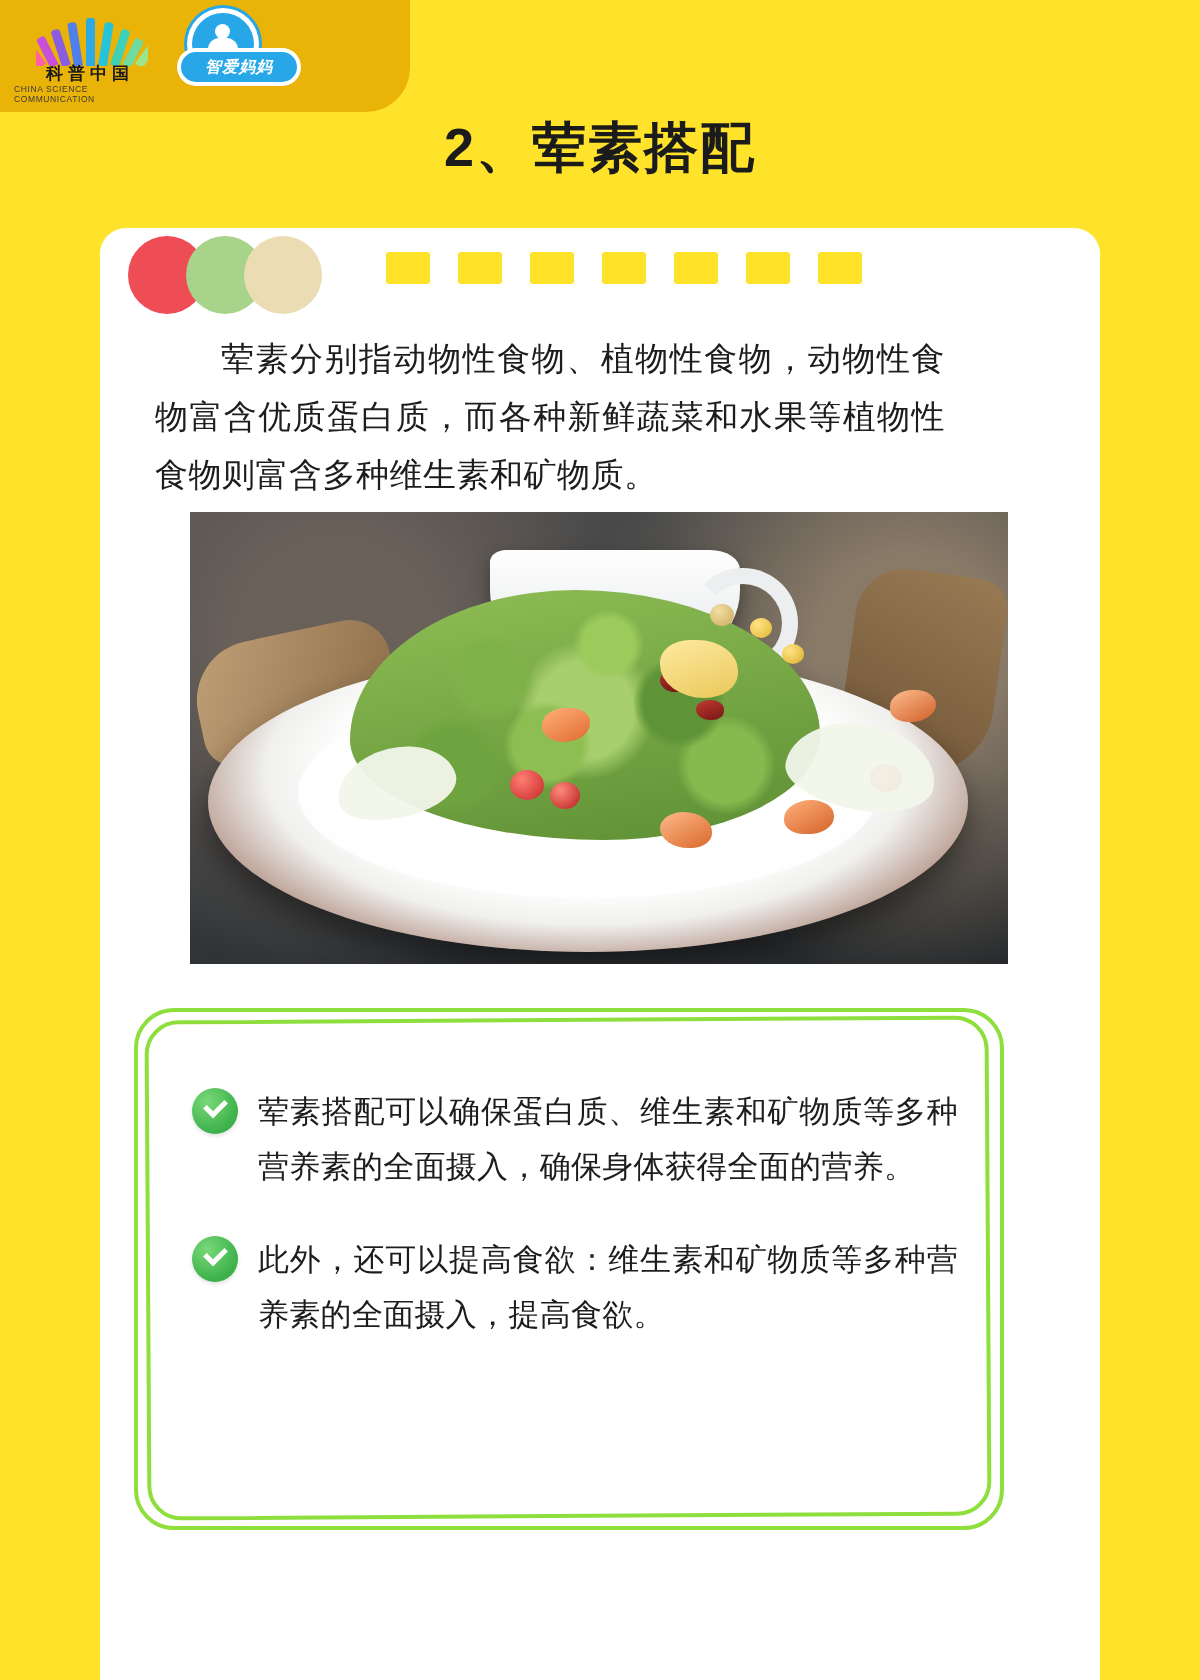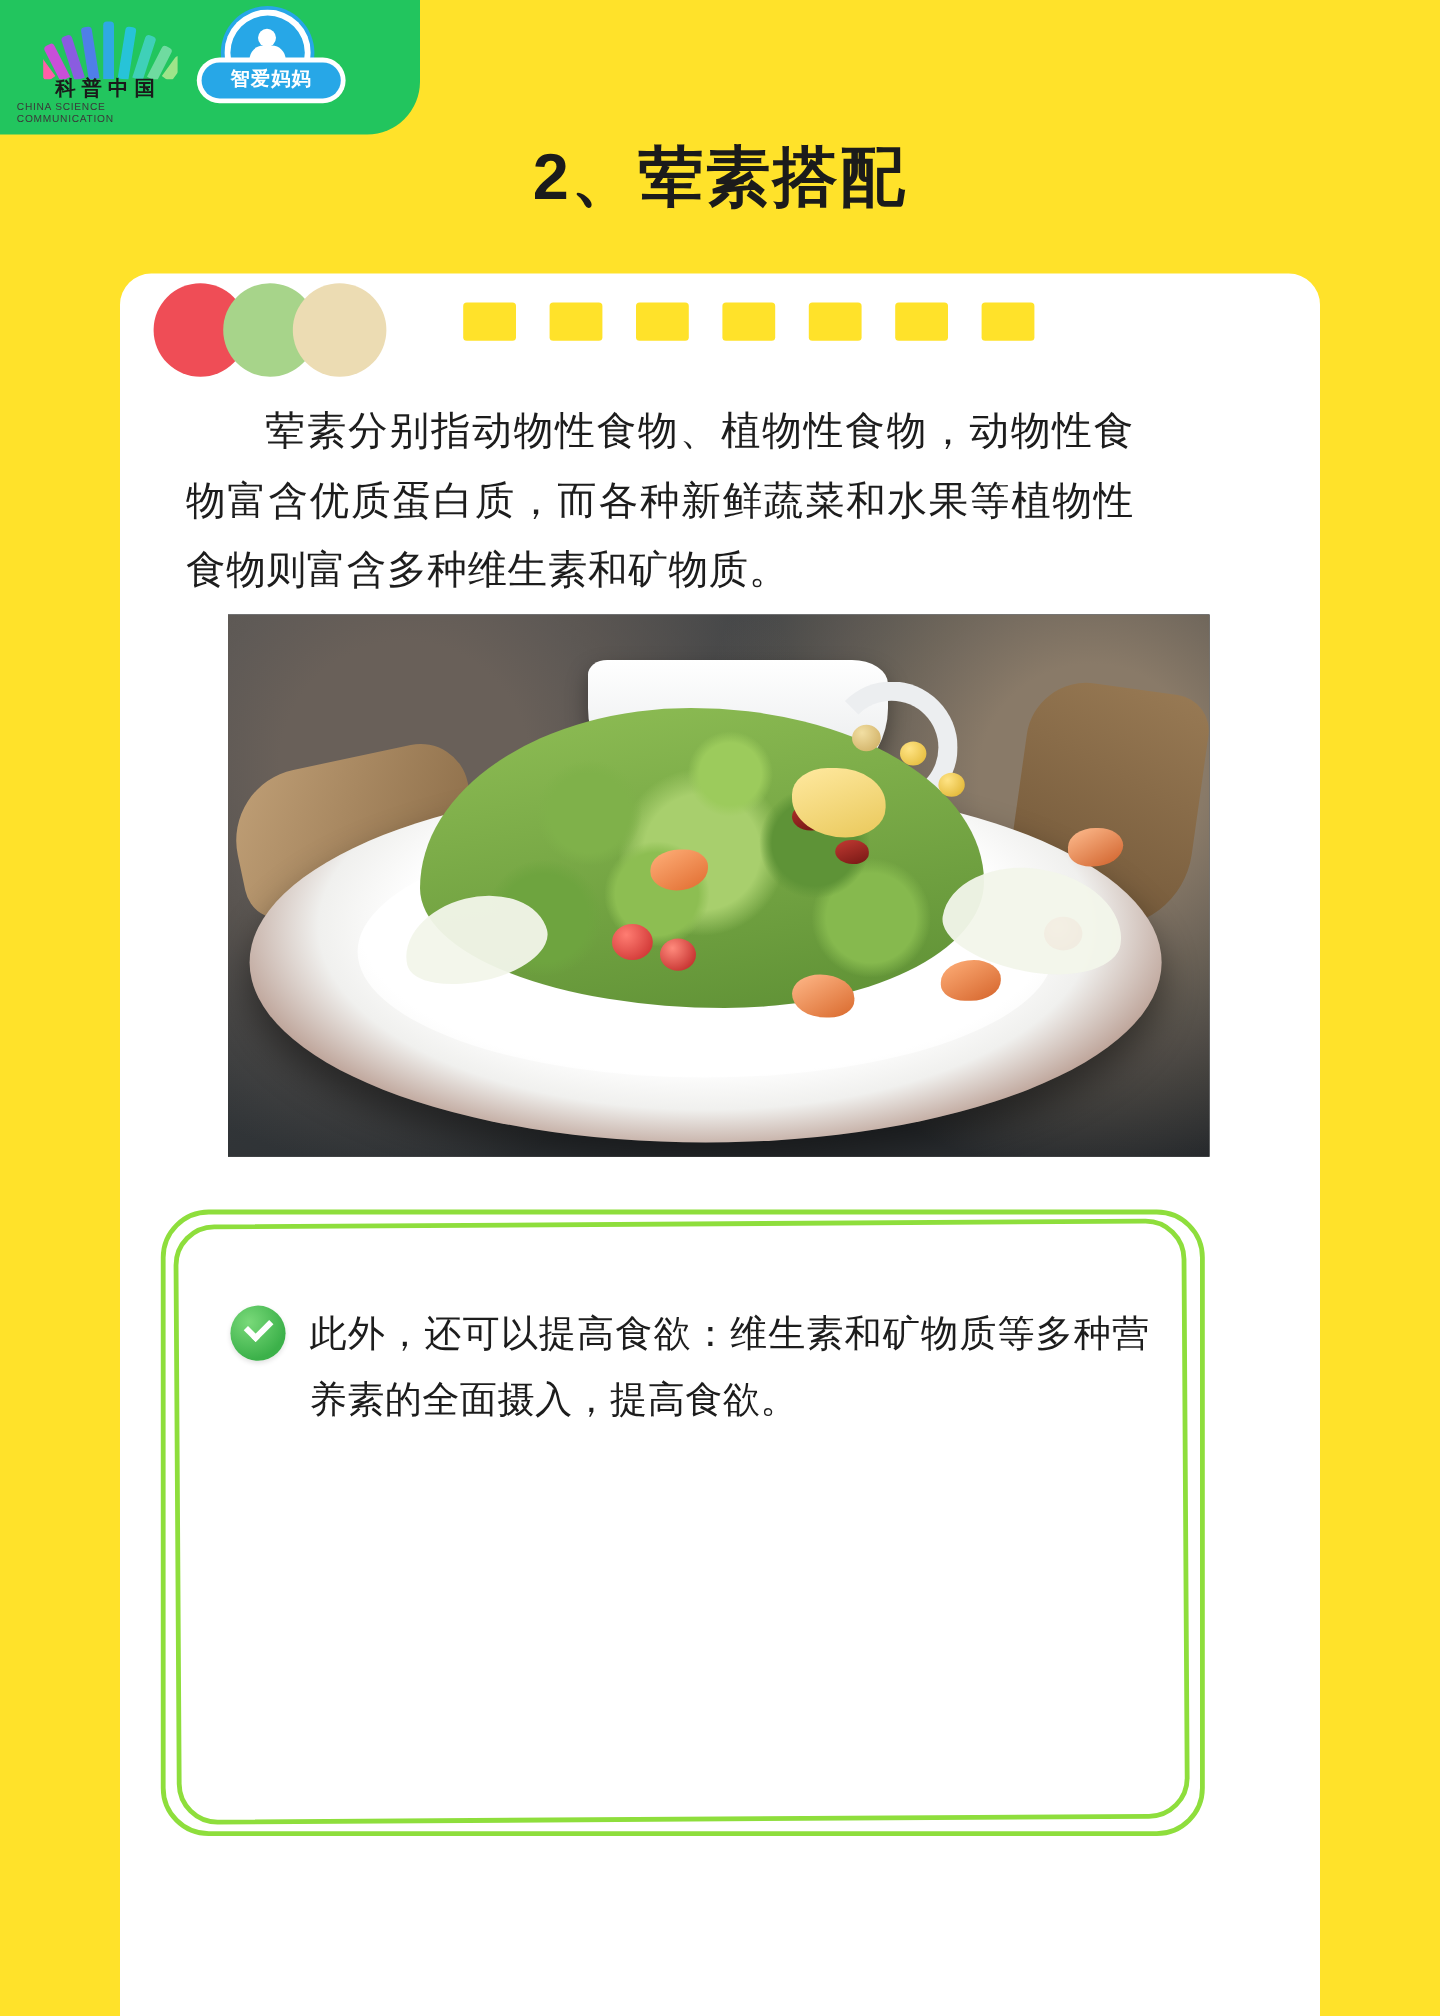--- a/index.html
+++ b/index.html
@@ -31,25 +31,26 @@
     background: #ffffff;
     border-radius: 26px 26px 0 0;
   }
   
 
   
   .logo-bar {
     position: absolute;
     left: 0;
     top: 0;
-    width: 350px;
+    width: 386px;
     height: 112px;
-    background: #22c55e;
+    background: #eab308;
     border-bottom-right-radius: 44px;
     z-index: 5;
+    padding-left: 24px;
   }
   .logo-kepu {
     position: absolute;
     left: 14px;
     top: 12px;
     width: 150px;
     height: 86px;
   }
   .logo-kepu .fan {
     position: absolute;
@@ -123,27 +124,28 @@
   }
   .logo-mama .badge .figure .body {
     position: absolute;
     left: 2px; top: 14px;
     width: 30px; height: 18px;
     border-radius: 14px 14px 8px 8px;
     background: #fff;
   }
   .logo-mama .ribbon {
     position: absolute;
-    left: 3px;
+    left: 16px;
     top: 44px;
     width: 116px;
     height: 30px;
     background: #27a7e7;
     border-radius: 15px;
     box-shadow: 0 0 0 4px #ffffff;
+    font-style: italic;
   }
   .logo-mama .ribbon span {
     display: block;
     text-align: center;
     line-height: 30px;
     color: #ffffff;
     font-size: 16px;
     letter-spacing: 1px;
     font-weight: 700;
   }
@@ -447,18 +449,22 @@
     <div class="bit" style="left:470px; top:128px; width:78px; height:58px; background:linear-gradient(160deg,#ffe9a0,#e9c85a); border-radius:40% 55% 45% 60%;"></div>
   </div>
 
   <div class="callout">
     <div class="frame"></div>
     <div class="frame2"></div>
 
     <div class="bullets">
       <div class="bullet">
         <span class="check"></span>
+        <p>荤素搭配可以确保蛋白质、维生素和矿物质等多种营养素的全面摄入，确保身体获得全面的营养。</p>
+      </div>
+      <div class="bullet">
+        <span class="check"></span>
         <p>此外，还可以提高食欲：维生素和矿物质等多种营养素的全面摄入，提高食欲。</p>
       </div>
     </div>
   </div>
 
 </div>
 
 </body></html>

